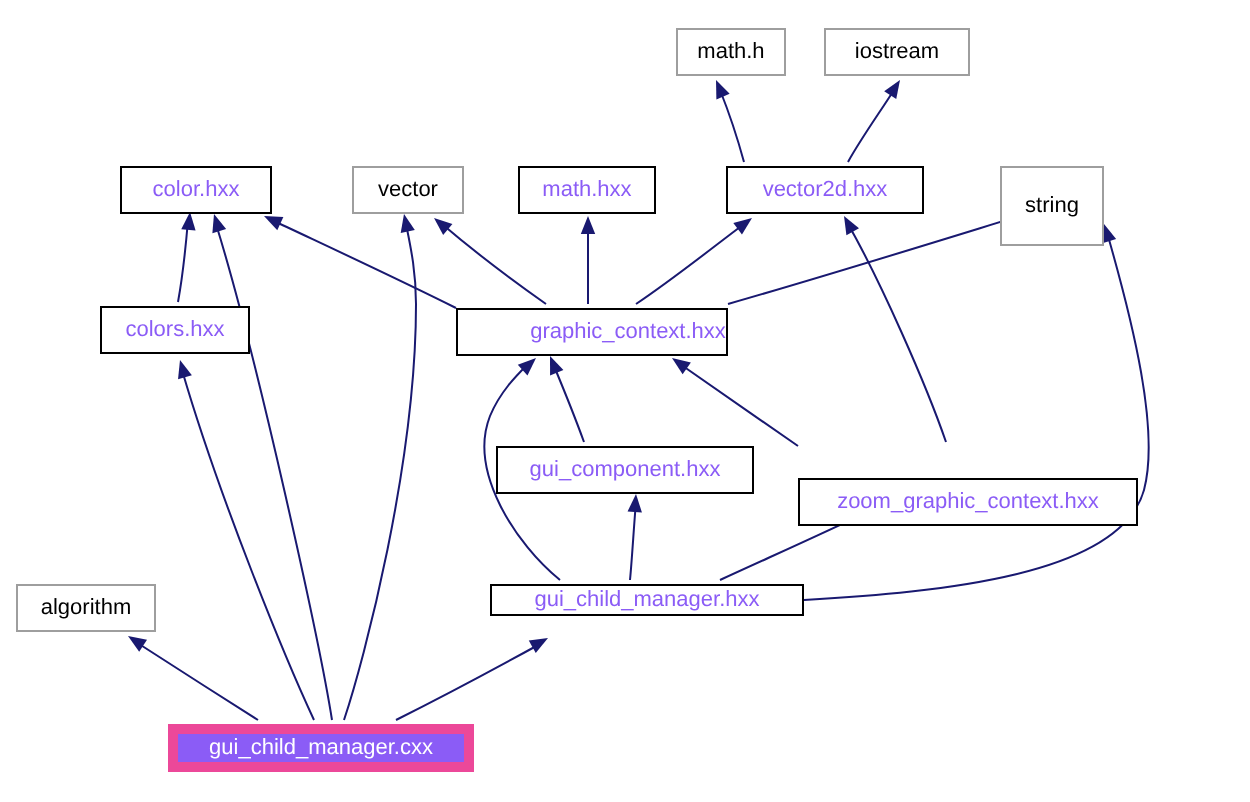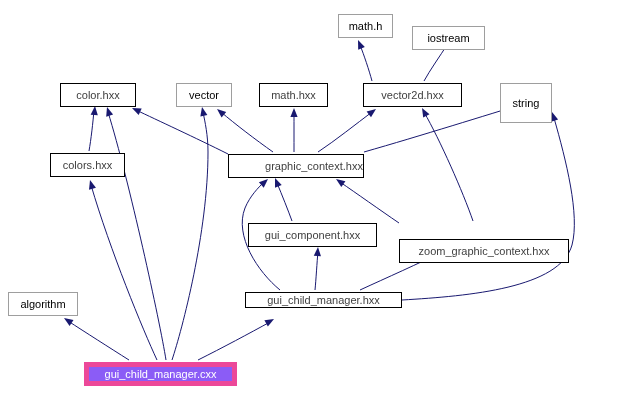--- a/index.html
+++ b/index.html
@@ -3,21 +3,21 @@
 <meta charset="utf-8">
 <style>
   html,body{margin:0;padding:0;background:#ffffff;}
   body{font-family:"Liberation Sans",sans-serif;}
   #graph{position:relative;width:625px;height:401px;background:#ffffff;overflow:hidden;}
   #edges{position:absolute;left:0;top:0;width:625px;height:401px;}
   .node{position:absolute;box-sizing:border-box;display:flex;align-items:center;justify-content:center;
         background:#ffffff;white-space:nowrap;line-height:1;}
   .node span{display:block;font-size:11px;letter-spacing:0px;}
   .node.sys{border:1px solid #9e9e9e;color:#000000;}
-  .node.proj{border:1px solid #000000;color:#404040;}
+  .node.proj{border:1px solid #000000;color:#8b5cf6;}
   .node.cur{border:5px solid #ec4899;background:#8b5cf6;color:#ffffff;}
 </style>
 </head>
 <body>
 
 <div id="graph">
 
   <svg id="edges" viewBox="0 0 625 401" xmlns="http://www.w3.org/2000/svg">
       <path d="M 372,81 C 369,70 364,55 360,45" fill="none" stroke="#191970" stroke-width="1"></path>
       <polygon points="0,0 -9,3.6 -9,-3.6" fill="#191970" transform="translate(358,40) rotate(-113)"></polygon>
@@ -58,21 +58,21 @@
       <path d="M 172,360 C 182,330 208,232 208,152 C 208,135 205,122 203,112" fill="none" stroke="#191970" stroke-width="1"></path>
       <polygon points="0,0 -9,3.6 -9,-3.6" fill="#191970" transform="translate(202,107) rotate(-102)"></polygon>
       <path d="M 198,360 C 222,348 250,333 270,322" fill="none" stroke="#191970" stroke-width="1"></path>
       <polygon points="0,0 -9,3.6 -9,-3.6" fill="#191970" transform="translate(274,319) rotate(-29)"></polygon>
     </svg>
 
   <div id="nodes">
       <div class="node sys" style="left: 338px; top: 14px; width: 55px; height: 24px;">
         <span>math.h</span>
       </div>
-      <div class="node sys" style="left: 412px; top: 26px; width: 73px; height: 24px; text-align: right;">
+      <div class="node sys" style="left: 412px; top: 14px; width: 73px; height: 24px; text-align: right;">
         <span>iostream</span>
       </div>
       <div class="node proj" style="left: 60px; top: 83px; width: 76px; height: 24px;">
         <span>color.hxx</span>
       </div>
       <div class="node sys" style="left: 176px; top: 83px; width: 56px; height: 24px;">
         <span>vector</span>
       </div>
       <div class="node proj" style="left: 259px; top: 83px; width: 69px; height: 24px;">
         <span>math.hxx</span>

